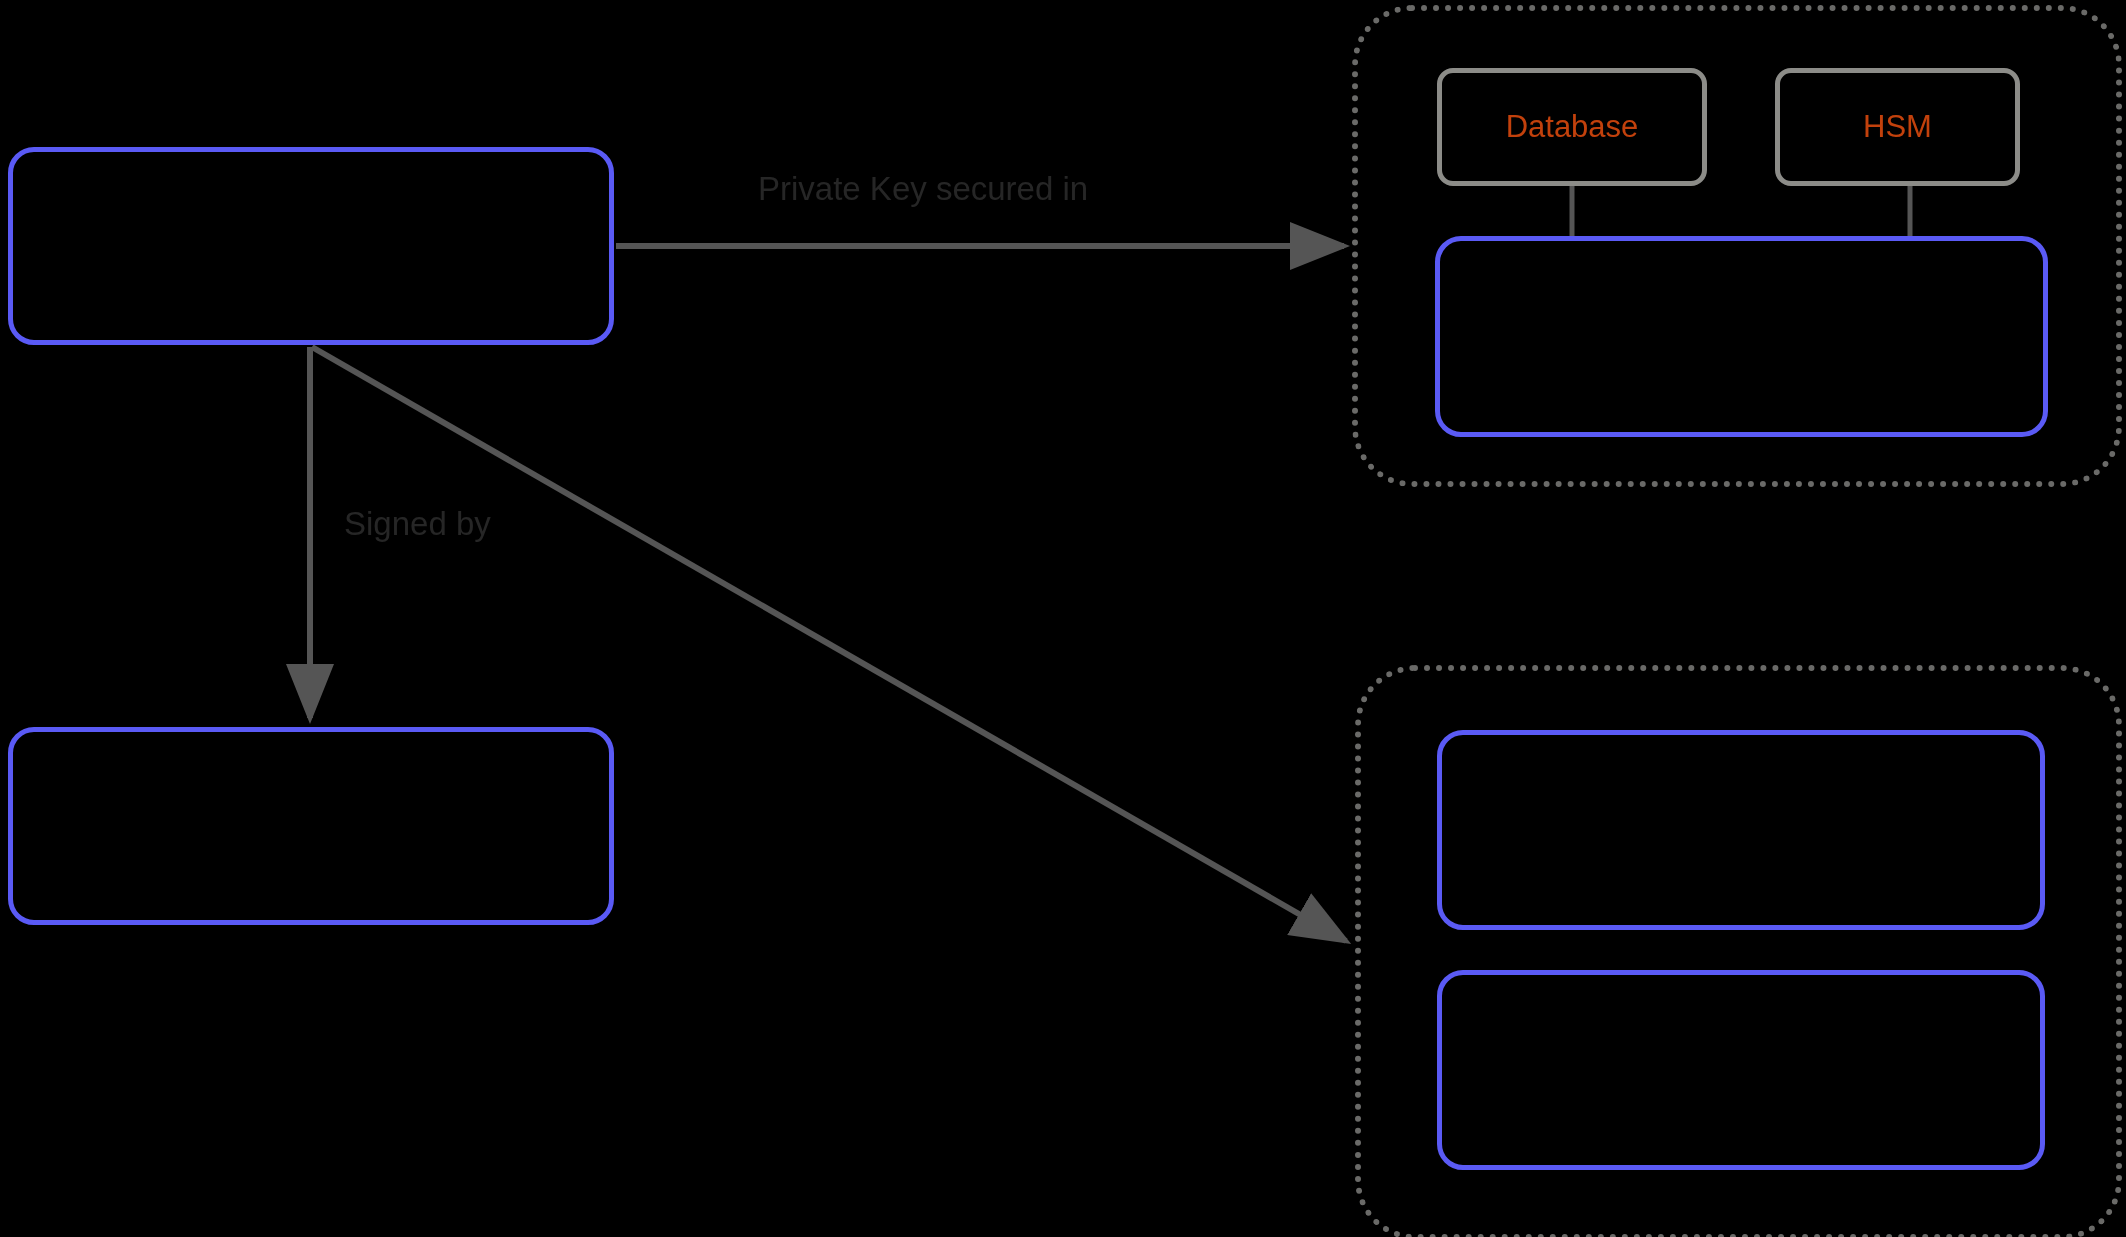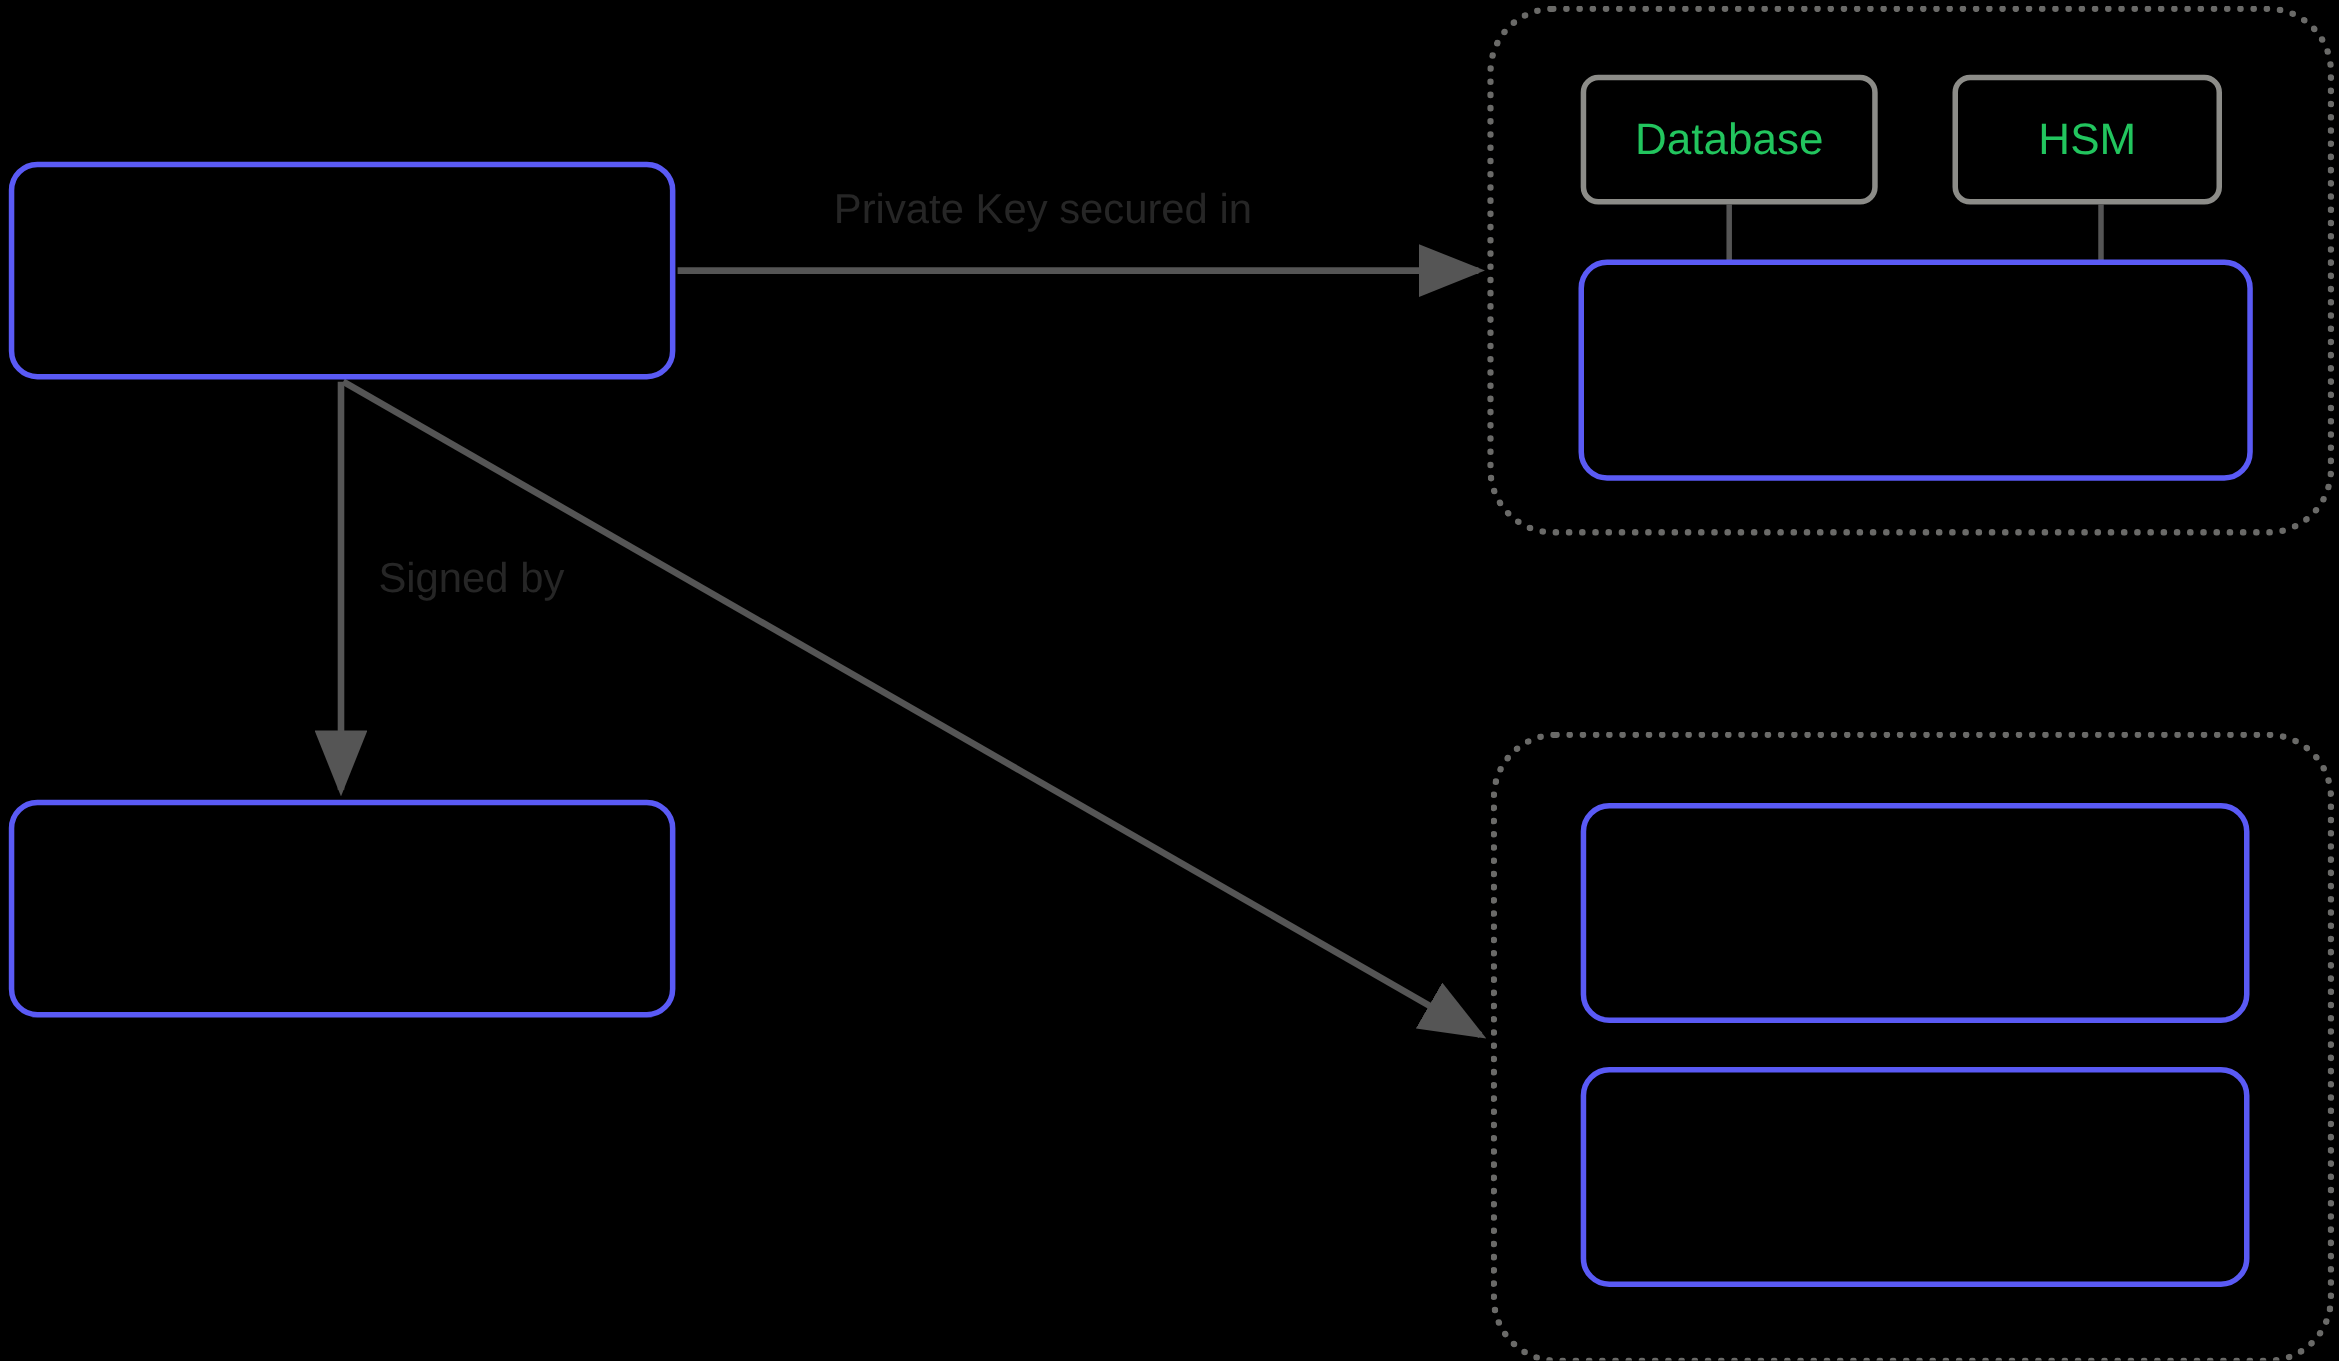--- a/index.html
+++ b/index.html
@@ -28,40 +28,40 @@
   }
   .node.blue {
     border: 5px solid #5a5af5;
     border-radius: 26px;
   }
   .node.gray {
     border: 5px solid #8c8c88;
     border-radius: 16px;
   }
   .node-label {
-    font-size: 40px;
-    color: #22c55e;
+    font-size: 31px;
+    color: #c2410c;
     line-height: 1.15;
     white-space: pre-wrap;
     padding: 0 10px;
   }
 
   
   .group {
     position: absolute;
     box-sizing: border-box;
     border: 6px dotted #6a6a68;
     border-radius: 60px;
     background: transparent;
   }
 
   
   .edge-label {
     position: absolute;
-    font-size: 38px;
+    font-size: 33px;
     color: #262626;
     white-space: nowrap;
     background: #000000;
     padding: 0 6px;
   }
 
   
   #edges {
     position: absolute;
     left: 0;

